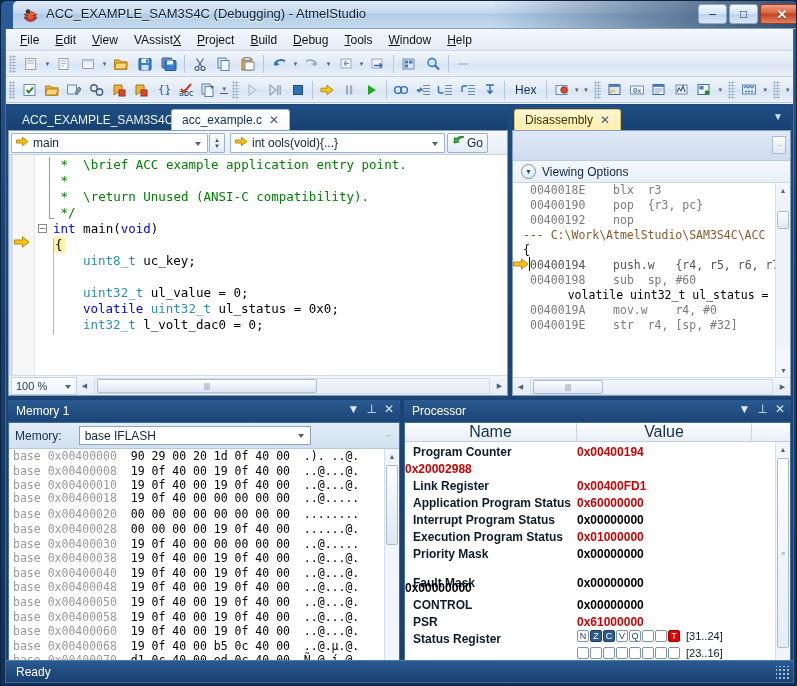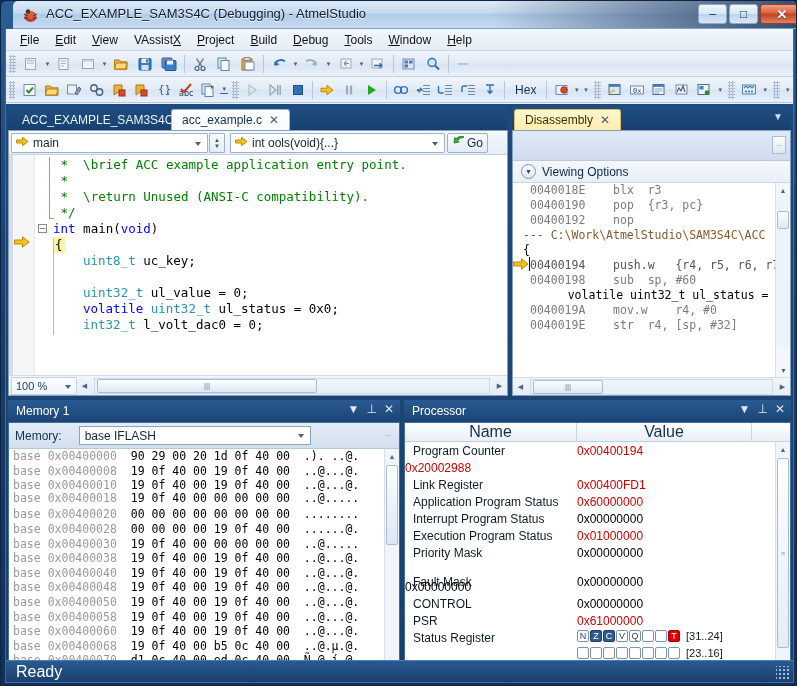--- a/index.html
+++ b/index.html
@@ -367,22 +367,23 @@
     height: 19px; display: flex; align-items: center; justify-content: center;
     font-size: 16px; color: #12304f;
     border-right: 1px solid #c9d5e3;
   }
   #proc-rows {
     position: absolute; left: 0; top: 19px; width: 370px; height: 236px;
     overflow: hidden;
   }
   .proc-row {
     position: absolute; left: 0; width: 324px; height: 17px;
-    display: flex; align-items: center;
+    display: flex; align-items: flex-end;
     font-size: 12px;
+    font-weight: bold;
   }
   .proc-name { width: 172px; padding-left: 8px; color: #0d1b2a; }
   .proc-val { color: #d00000; font-family: "Liberation Sans", sans-serif; }
   .proc-val.black { color: #000; }
   #proc-vscroll {
     position: absolute; right: 0; top: 19px; width: 15px; height: 236px;
     background: #f1f5fa; border-left: 1px solid #d6e0ec;
   }
   .bitrow { position: absolute; display: flex; align-items: center; gap: 1px; }
   .bitbox {
@@ -395,21 +396,21 @@
   .bitbox.red { background: #e00000; border-color: #a00000; color: #fff; }
   .bitlabel { font-size: 11px; color: #0d1b2a; margin-left: 5px; }
 
   
   #status-bar {
     position: absolute; left: 0; bottom: 0; width: 787px; height: 22px;
     background: linear-gradient(to bottom,#2a5a91 0%,#1a3f6e 100%);
     border-top: 1px solid #4a7cb0;
     display: flex; align-items: center;
   }
-  #status-text { color: #fff; font-size: 16px; padding-left: 10px; }
+  #status-text { color: #fff; font-size: 12px; padding-left: 10px; }
   #resize-grip {
     position: absolute; right: 3px; bottom: 2px; width: 14px; height: 14px;
     background-image: radial-gradient(circle, #9fc0e0 1px, transparent 1.2px);
     background-size: 4px 4px; background-position: 2px 2px;
   }
 </style>
 </head>
 <body>
 
 <div id="app-window">

